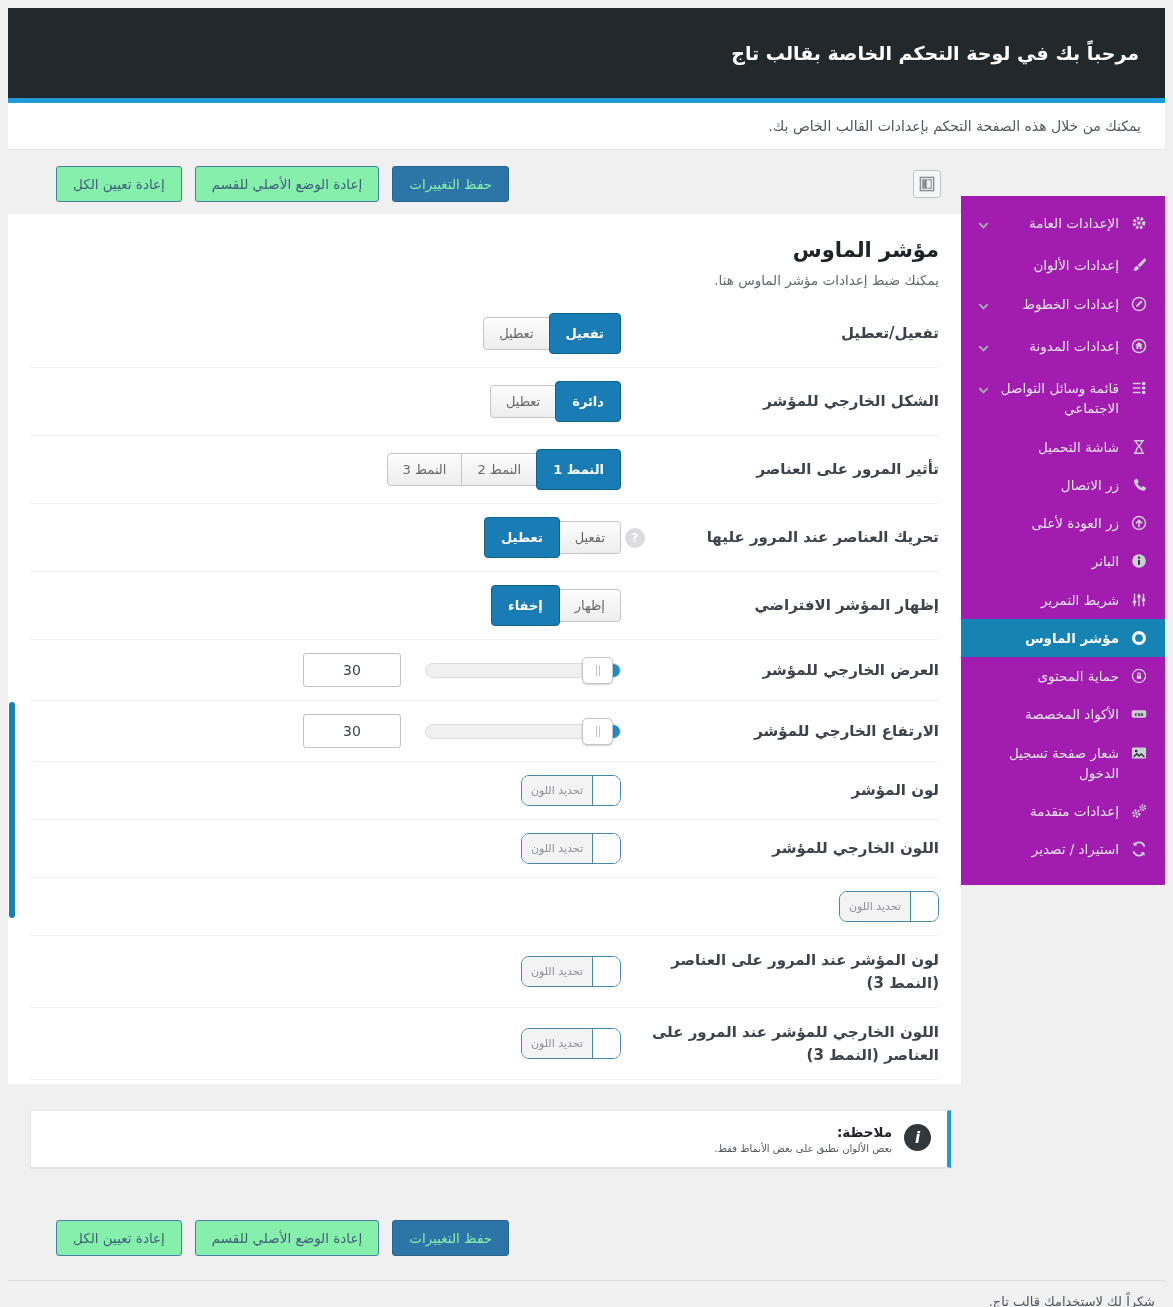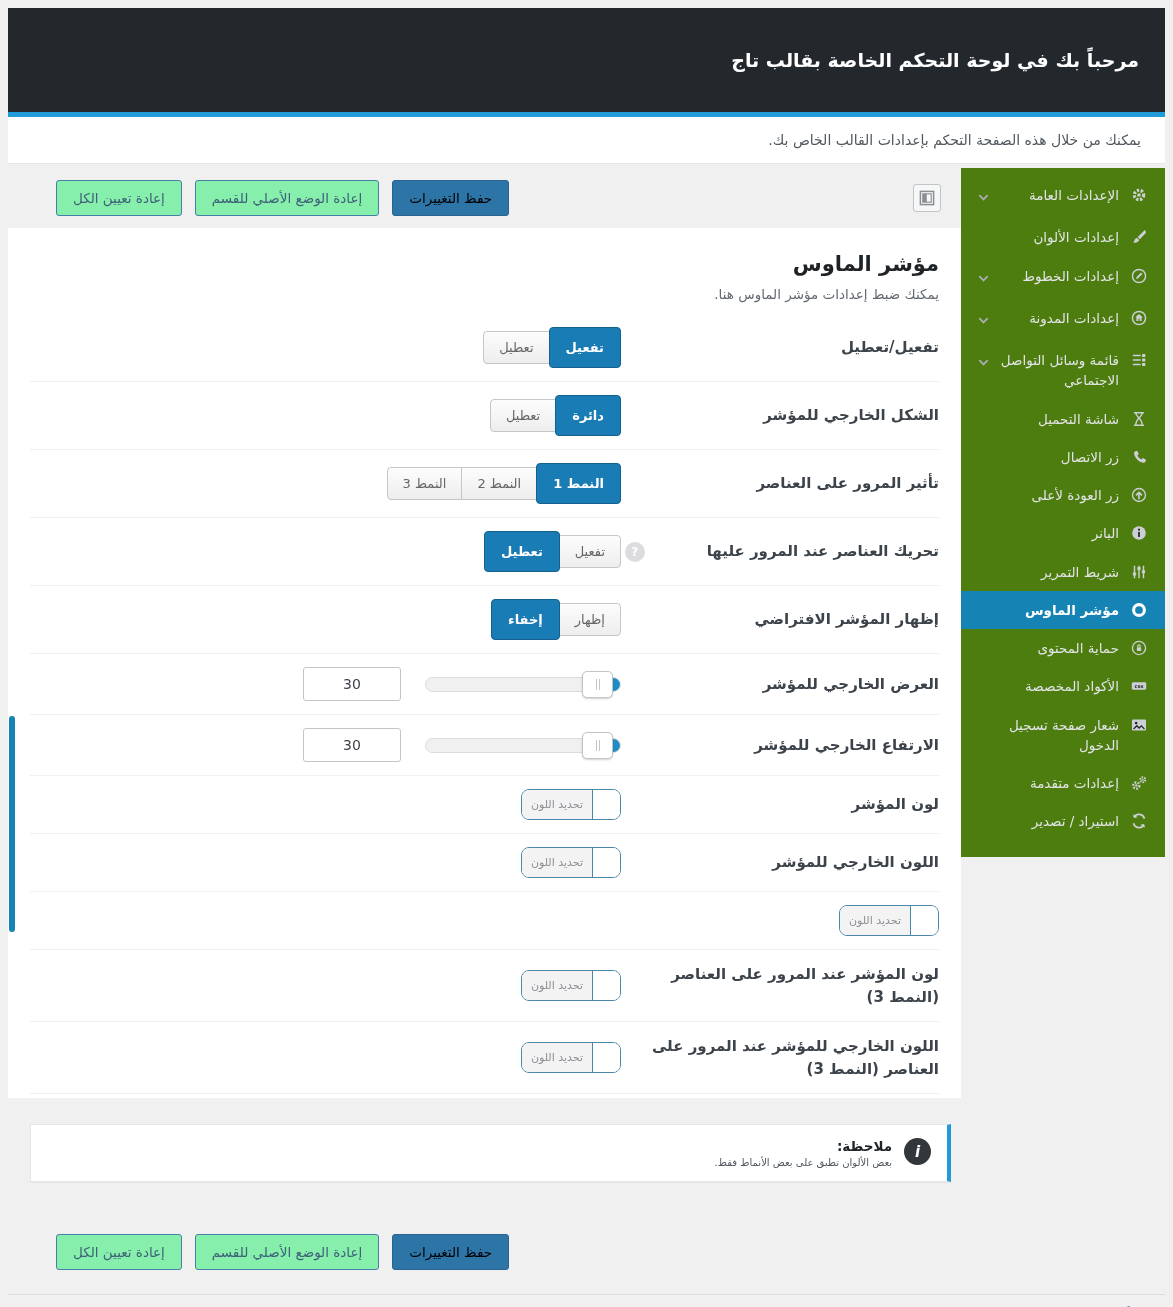--- a/index.html
+++ b/index.html
@@ -3,43 +3,43 @@
 <meta charset="utf-8">
 <style>
   * { box-sizing: border-box; }
   html, body { margin:0; padding:0; background:#f0f0f1; }
   body {
     width:1173px; min-height:1307px;
     font-family:"DejaVu Sans","Liberation Sans",sans-serif;
     padding:8px 8px 0; color:#3c434a;
   }
   
-  .app-header { background:#23282d; height:104px; display:flex; align-items:center; padding:0 26px; }
+  .app-header { background:#23282d; height:90px; display:flex; align-items:center; padding:0 26px; }
   .app-header h1 { color:#fff; font-size:19px; font-weight:bold; margin:0; }
   .blue-stripe { height:5px; background:#1f9cd8; }
   .intro-bar { background:#fff; padding:15px 24px; font-size:14px; color:#50575e; border-bottom:1px solid #e7e7e7; }
 
   
   .content-row { display:flex; align-items:flex-start; margin-top:4px; }
-  .sidebar { width:204px; flex-shrink:0; background:#4d7c0f; padding:8px 0 16px; }
+  .sidebar { width:204px; flex-shrink:0; background:#a21caf; padding:8px 0 16px;margin-top:42px; }
   .main { flex:1; min-width:0; }
 
   
   .sb-item { display:flex; align-items:flex-start; gap:10px; padding:9px 16px; color:#e2e4e7;
              font-size:13.5px; line-height:1.5; cursor:pointer; }
   .sb-item .sb-icon { width:20px; flex-shrink:0; display:flex; justify-content:center; padding-top:1px; }
   .sb-item .sb-label { text-align:right; }
   .sb-item .chev { margin-right:auto; padding-top:4px; flex-shrink:0; }
   .sb-item.active { background:#1583b3; color:#fff; font-weight:bold; }
 
   
   .toolbar { display:flex; align-items:center; padding:12px 20px 12px 48px; }
   .btn-group { margin-right:auto; display:flex; gap:13px; }
   .btn { font-family:inherit; font-size:13.5px; border-radius:3px; padding:9px 16px; cursor:pointer; }
-  .btn-primary { background:#2d74a7; border:1px solid #27648f; color:#000000; }
+  .btn-primary { background:#2d74a7; border:1px solid #27648f; color:#86efac; }
   .btn-outline { background:#86efac; border:1px solid #477fa8; color:#3f6079; }
   .icon-btn { width:28px; height:28px; background:#f6f7f7; border:1px solid #c3c4c7; border-radius:3px;
               display:flex; align-items:center; justify-content:center; cursor:pointer; }
   .bottom-toolbar { padding:52px 20px 16px 48px; display:flex; }
 
   
   .panel { background:#fff; padding:2px 22px 4px; position:relative; }
   .section-head { padding:22px 0 12px; }
   .section-head h2 { margin:0 0 10px; font-size:21px; color:#1d2327; }
   .section-desc { font-size:13.5px; color:#646970; }

